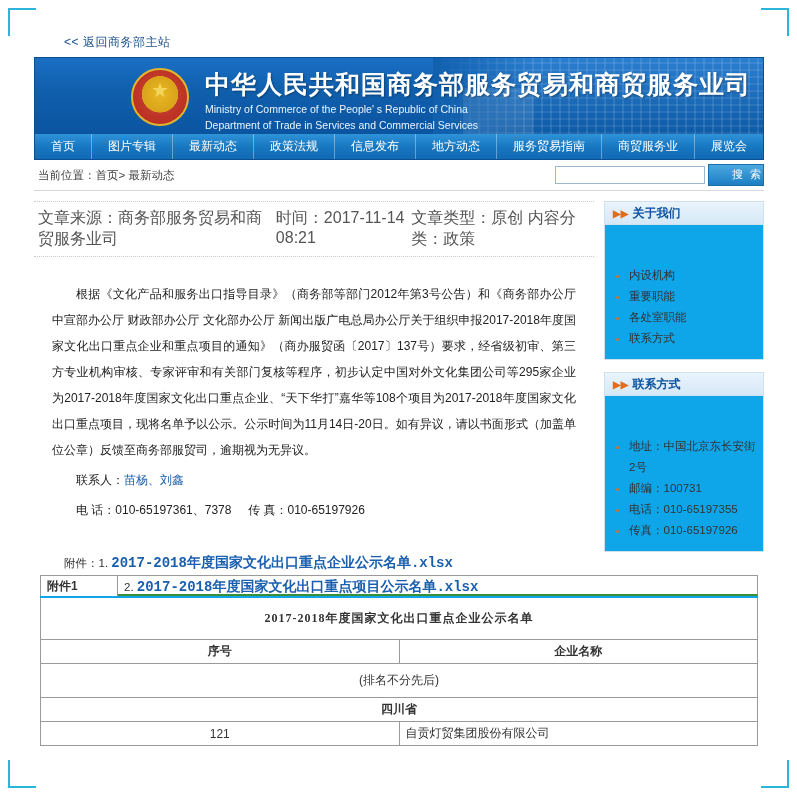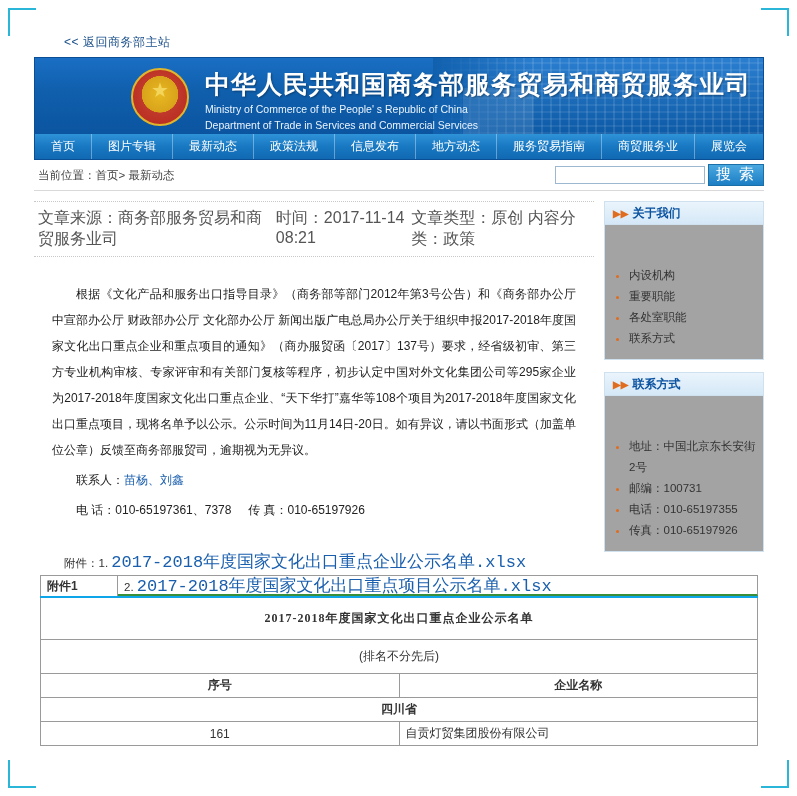--- a/index.html
+++ b/index.html
@@ -144,23 +144,23 @@
     font-size: 11px;
     padding: 0 3px;
     box-sizing: border-box;
   }
   .search-btn {
     margin-left: 3px;
     width: 54px; height: 20px;
     border: 1px solid #1a6fa8;
     background: linear-gradient(180deg, #4aa8e0 0%, #1c7ec4 100%);
     color: #fff;
-    font-size: 15px;
+    font-size: 11px;
     line-height: 18px;
-    text-align: center;
+    text-align: right;
     letter-spacing: 2px;
     cursor: pointer;
   }
 
   
   .cols { display: flex; margin-top: 10px; }
   .left { width: 560px; }
   .right { width: 160px; margin-left: 10px; }
 
   .doc-title {
@@ -194,26 +194,27 @@
   .phone-line { text-indent: 24px; }
   .attach {
     padding: 16px 18px 0 60px;
     font-size: 11.5px;
     line-height: 24px;
   }
   .attach .a-label { margin-left: -30px; }
   .attach a {
     color: #1a5fae;
     font-family: "Liberation Mono", monospace;
-    font-size: 17px;
+    font-size: 14px;
     text-decoration: none;
-  }
-
-  
-  .panel { border: 1px solid #cfe0ee; margin-bottom: 12px; background: #a3a3a3; }
+    font-weight: bold;
+  }
+
+  
+  .panel { border: 1px solid #cfe0ee; margin-bottom: 12px; background: #0ea5e9; }
   .panel-hd {
     height: 22px;
     background: linear-gradient(180deg, #eaf4fc 0%, #d5e8f7 100%);
     border-bottom: 1px solid #cfe0ee;
     font-size: 12px;
     font-weight: bold;
     color: #0a52a0;
     line-height: 22px;
     padding-left: 8px;
   }
@@ -404,30 +405,30 @@
     <div class="sheet-tab">
       <div class="cell-a">附件1</div>
       <div class="cell-b"></div>
     </div>
     <table class="sheet">
       <tbody>
           <tr>
         <td colspan="2" class="big-title">2017-2018年度国家文化出口重点企业公示名单</td>
       </tr>
       <tr>
-        <td colspan="2" class="sub-note">(排名不分先后)</td>
+        <td class="col-no">序号</td>
+        <td class="hdr-name">企业名称</td>
       </tr>
       <tr>
-        <td class="col-no">序号</td>
-        <td class="hdr-name">企业名称</td>
+        <td colspan="2" class="sub-note">(排名不分先后)</td>
       </tr>
       <tr>
         <td colspan="2" class="province">四川省</td>
       </tr>
       <tr>
-        <td class="row-no">161</td>
+        <td class="row-no">121</td>
         <td class="row-name">自贡灯贸集团股份有限公司</td>
       </tr>
     </tbody>
       </table>
   </div>
 
 </div>
 
 </body></html>

